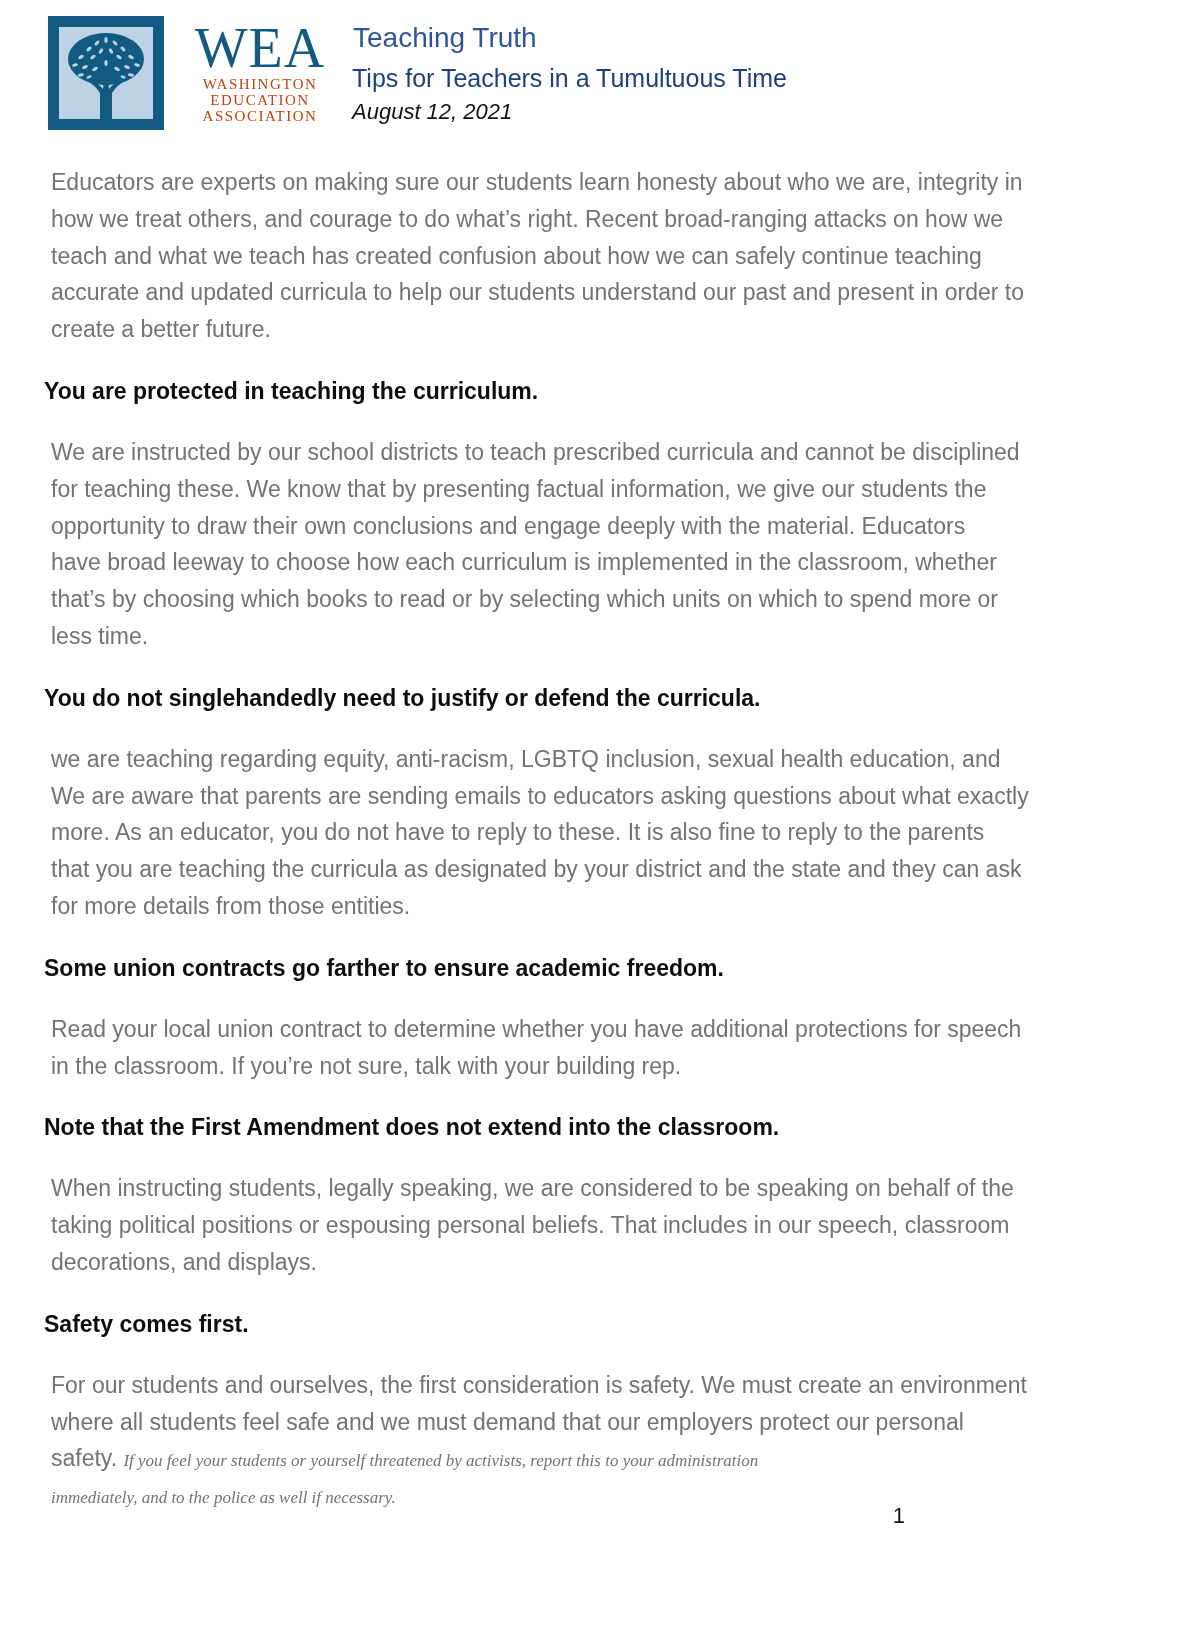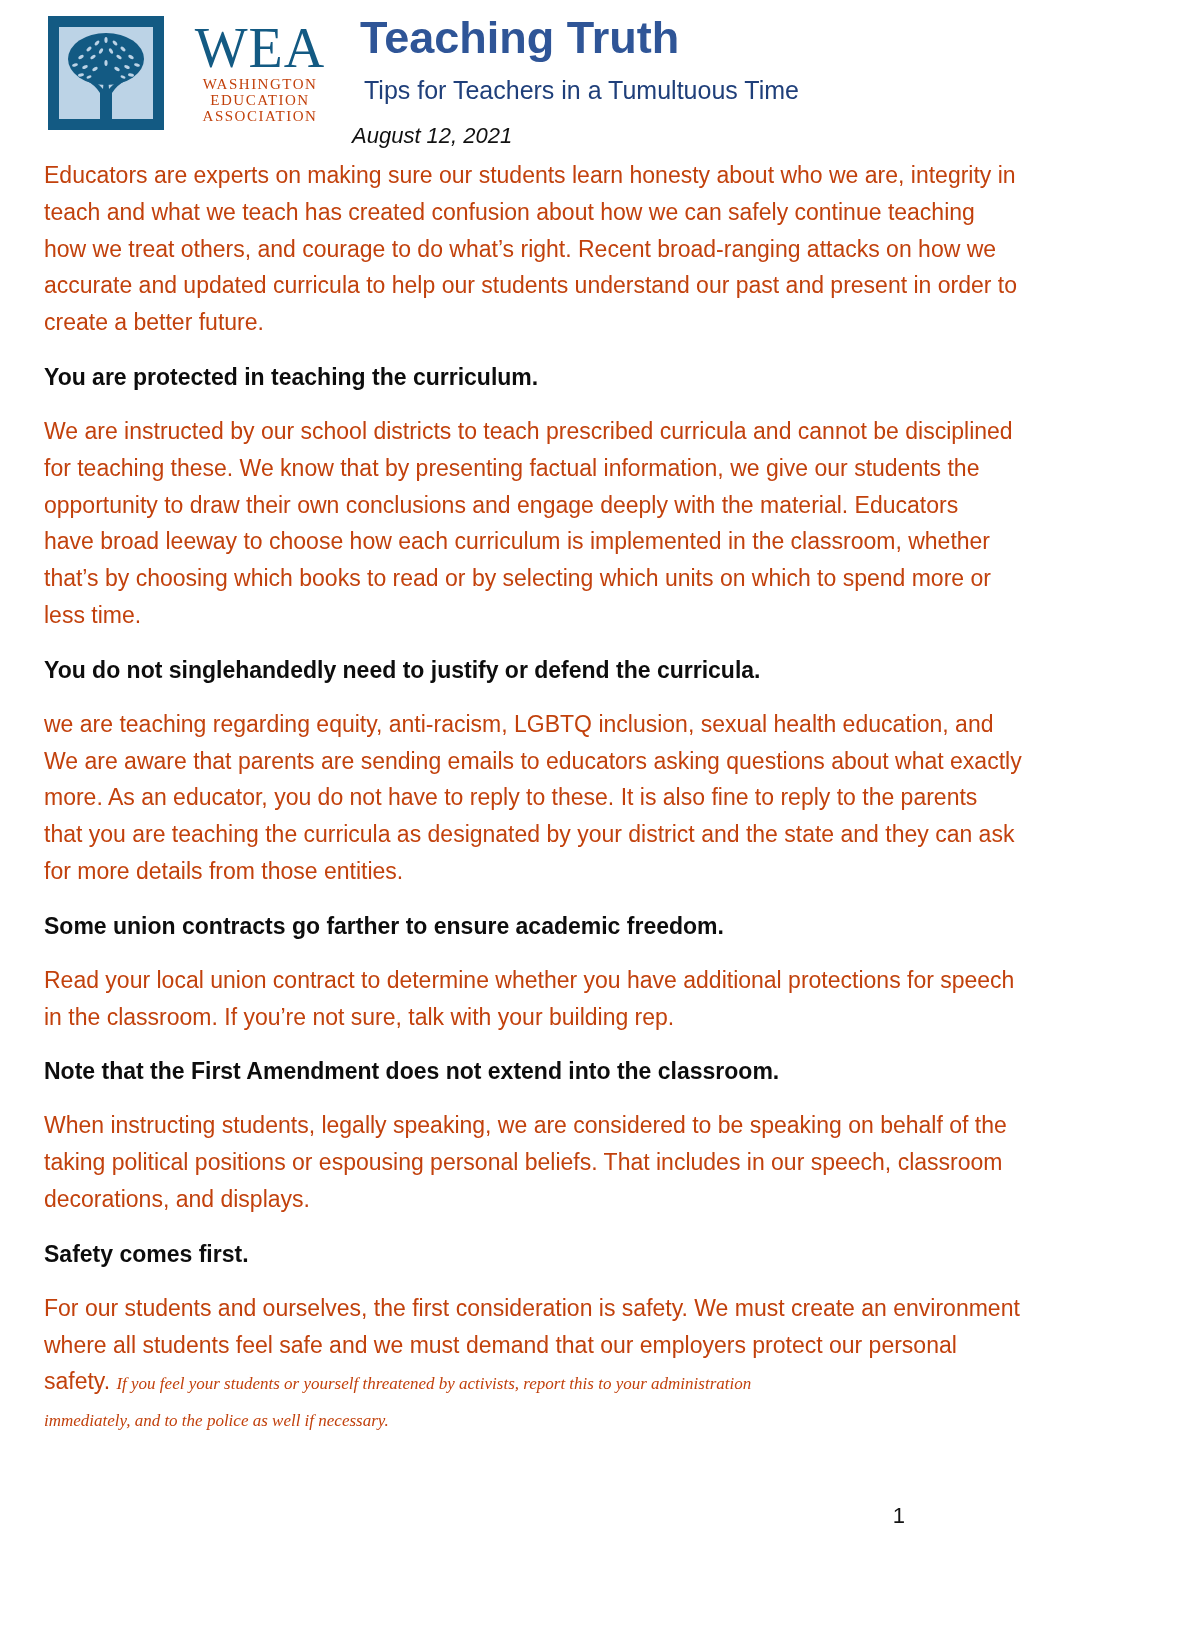--- a/index.html
+++ b/index.html
@@ -71,53 +71,53 @@
       color: #c2410c;
     }
     .title-block {
       position: absolute;
       left: 304px;
       top: 0;
       width: 560px;
     }
     .doc-title {
       font-family: "Liberation Sans", "DejaVu Sans", sans-serif;
-      font-size: 45px;
+      font-size: 28px;
       line-height: 44px;
       color: #2f5597;
-      margin: 2px 0 0 8px;
-      font-weight: bold;
+      margin: 2px 0 0 1px;
+      font-weight: normal;
     }
     .doc-subtitle {
       font-size: 25px;
       line-height: 36px;
       color: #1f3f7a;
-      margin: 12px;
+      margin: 0;
       font-weight: normal;
     }
     .doc-date {
       font-size: 22px;
       line-height: 32px;
       font-style: italic;
       color: #111111;
       margin: 0;
     }
 
     
     .content {
       position: absolute;
       left: 28px;
       top: 157px;
       width: 1140px;
     }
     .para {
-      margin: 0;
+      margin: 7px;
       font-size: 23px;
       line-height: 36.8px;
-      color: #c2410c;
+      color: #737373;
     }
     .para .line {
       display: block;
       white-space: nowrap;
     }
     .heading {
       margin: 0;
       font-size: 23px;
       line-height: 36px;
       font-weight: bold;
@@ -190,22 +190,22 @@
       <h1 class="doc-title">Teaching Truth</h1>
       <h2 class="doc-subtitle">Tips for Teachers in a Tumultuous Time</h2>
       <p class="doc-date">August 12, 2021</p>
     </div>
   </div>
 
   <div class="content">
 
     <p class="para">
       <span class="line">Educators are experts on making sure our students learn honesty about who we are, integrity in</span>
+      <span class="line">how we treat others, and courage to do what’s right.  Recent broad-ranging attacks on how we</span>
       <span class="line">teach and what we teach has created confusion about how we can safely continue teaching</span>
-      <span class="line">how we treat others, and courage to do what’s right.  Recent broad-ranging attacks on how we</span>
       <span class="line">accurate and updated curricula to help our students understand our past and present in order to</span>
       <span class="line">create a better future.</span>
     </p>
     <div class="gap-after-para"></div>
 
     <h3 class="heading">You are protected in teaching the curriculum.</h3>
     <div class="gap-after-heading"></div>
     <p class="para">
       <span class="line">We are instructed by our school districts to teach prescribed curricula and cannot be disciplined</span>
       <span class="line">for teaching these.  We know that by presenting factual information, we give our students the</span>

